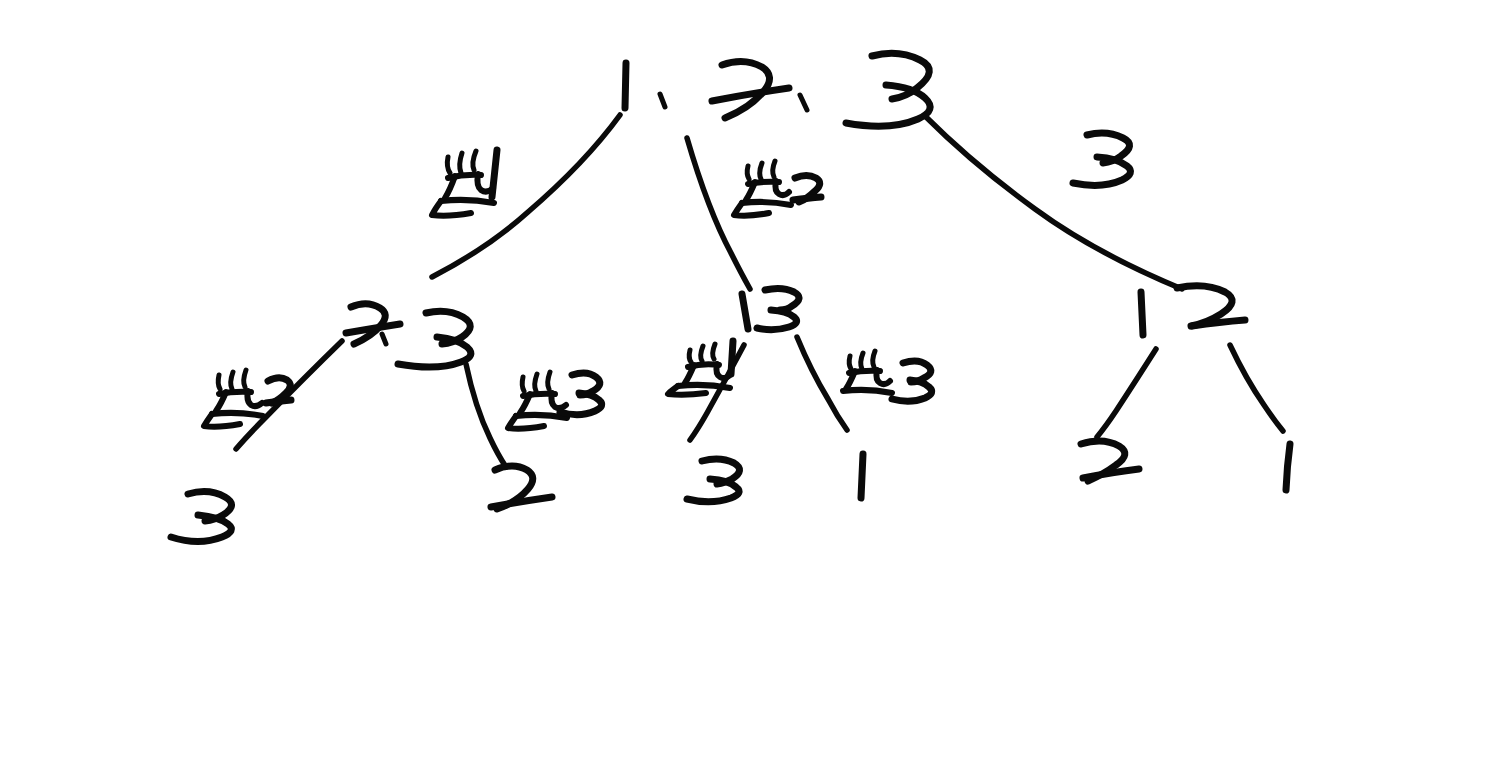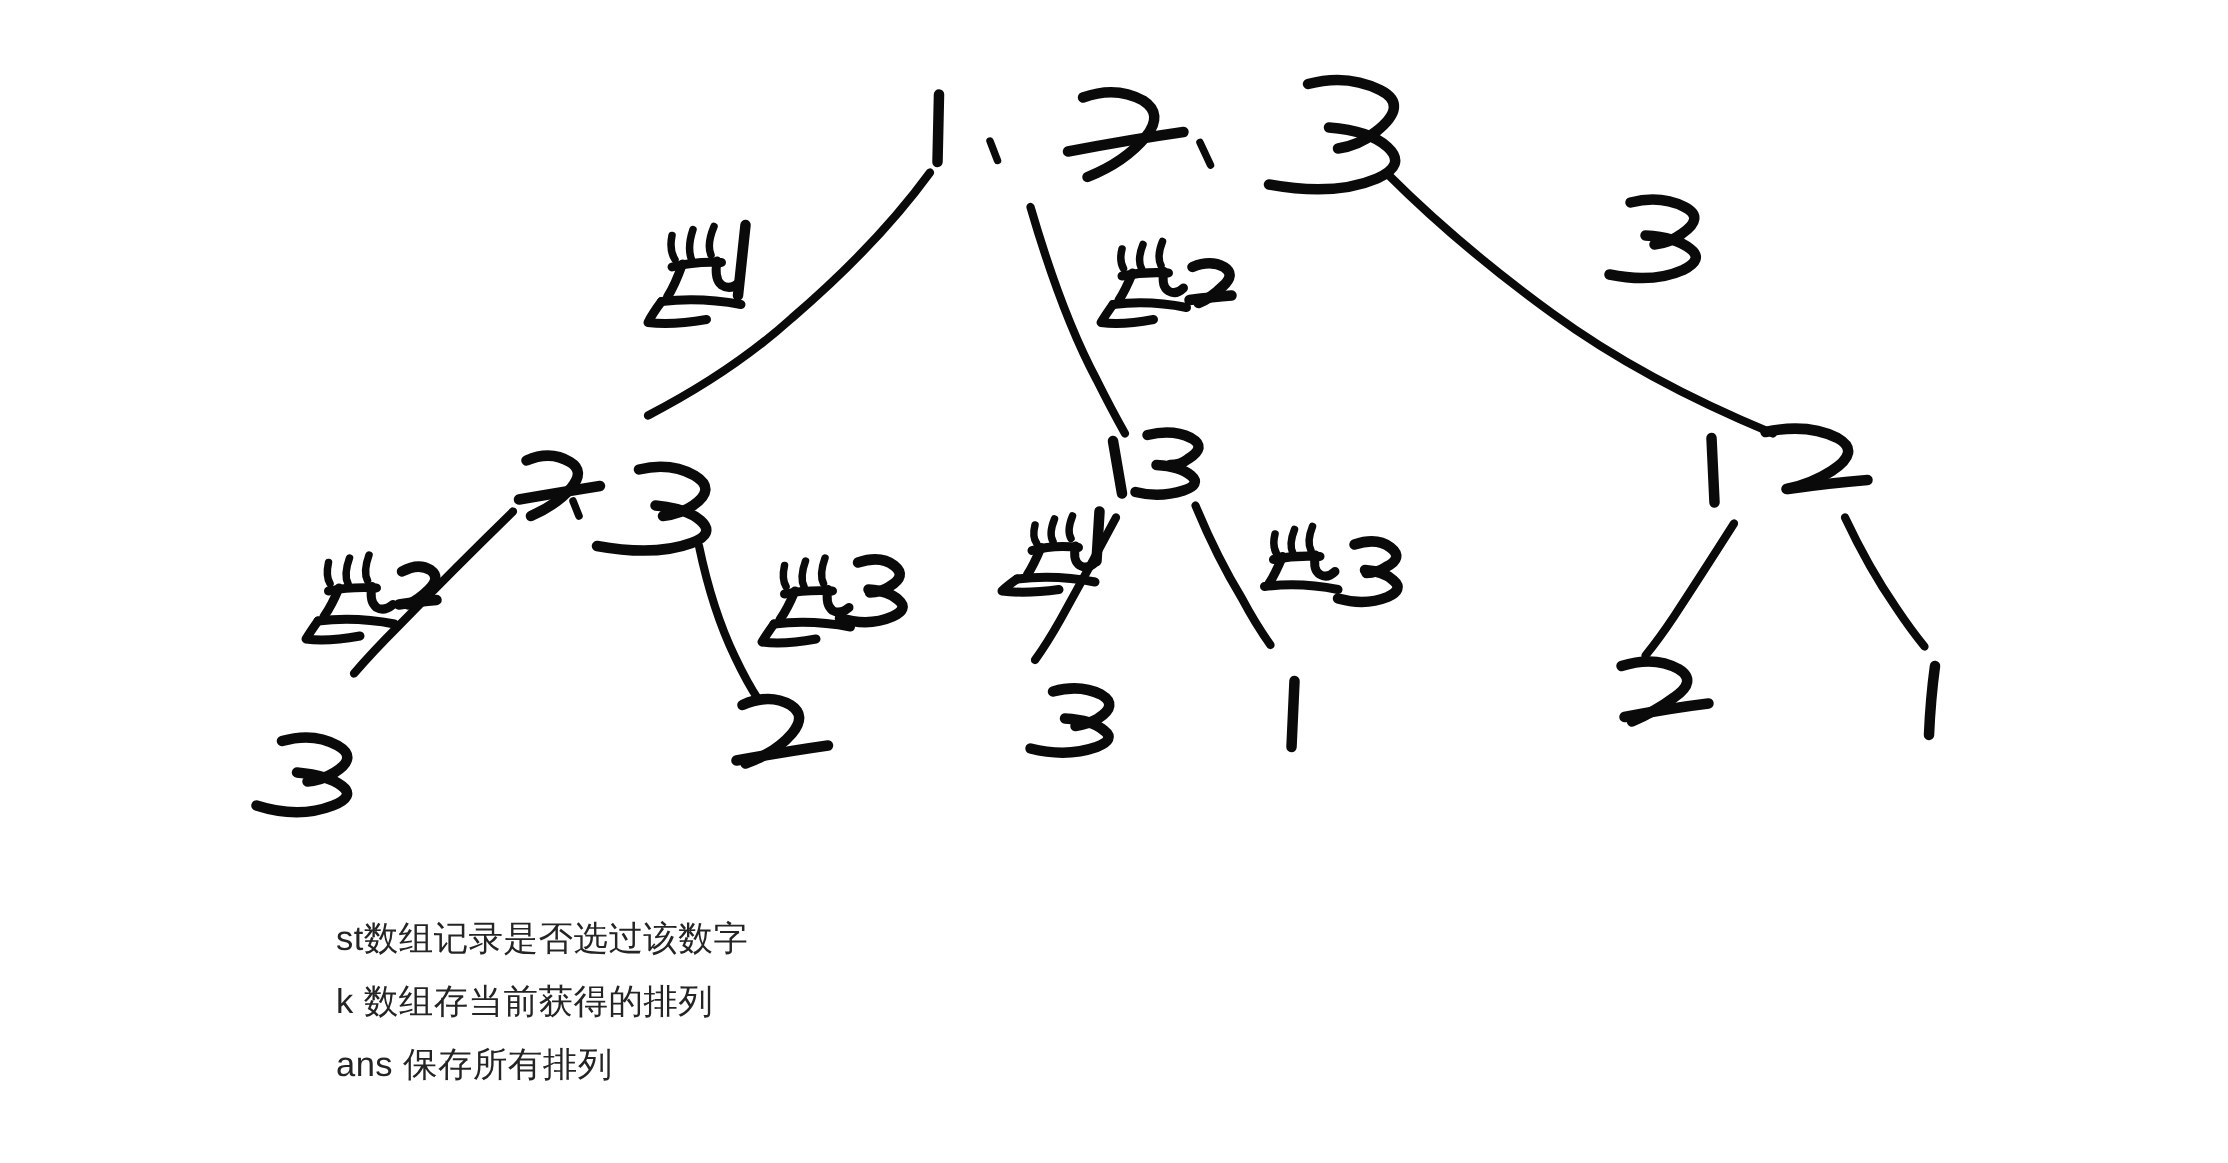--- a/index.html
+++ b/index.html
@@ -211,19 +211,14 @@
       <path class="ink ink-thick" d="M1081 444 q22 -7 38 2 q13 8 -3 19 q-12 9 -28 16"></path>
       <path class="ink ink-thick" d="M1083 478 q31 -6 56 -9"></path>
     </g>
 
     <g>
       <path class="ink ink-thick" d="M1290 444 q-3 22 -4 46"></path>
     </g>
 
   </svg>
 
-  <div id="notes">
-    <div class="note-line">st数组记录是否选过该数字</div>
-    <div class="note-line">k 数组存当前获得的排列</div>
-    <div class="note-line">ans 保存所有排列</div>
-  </div>
 
 </div>
 
 </body></html>

